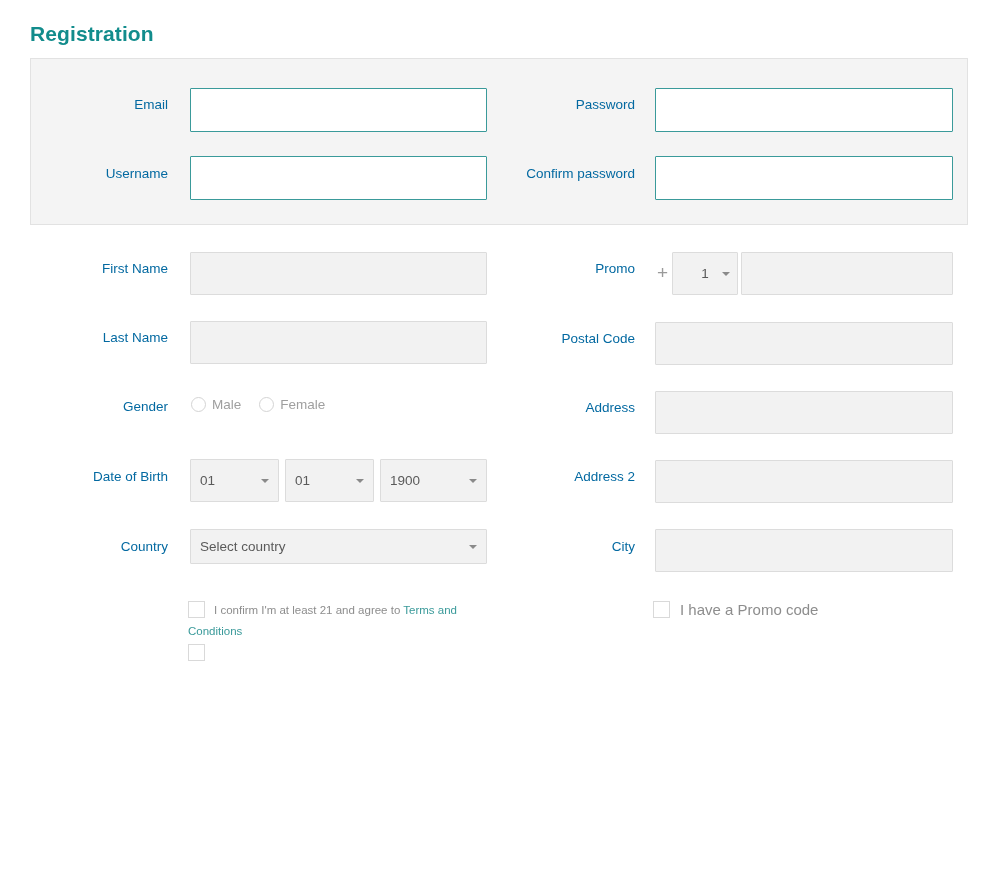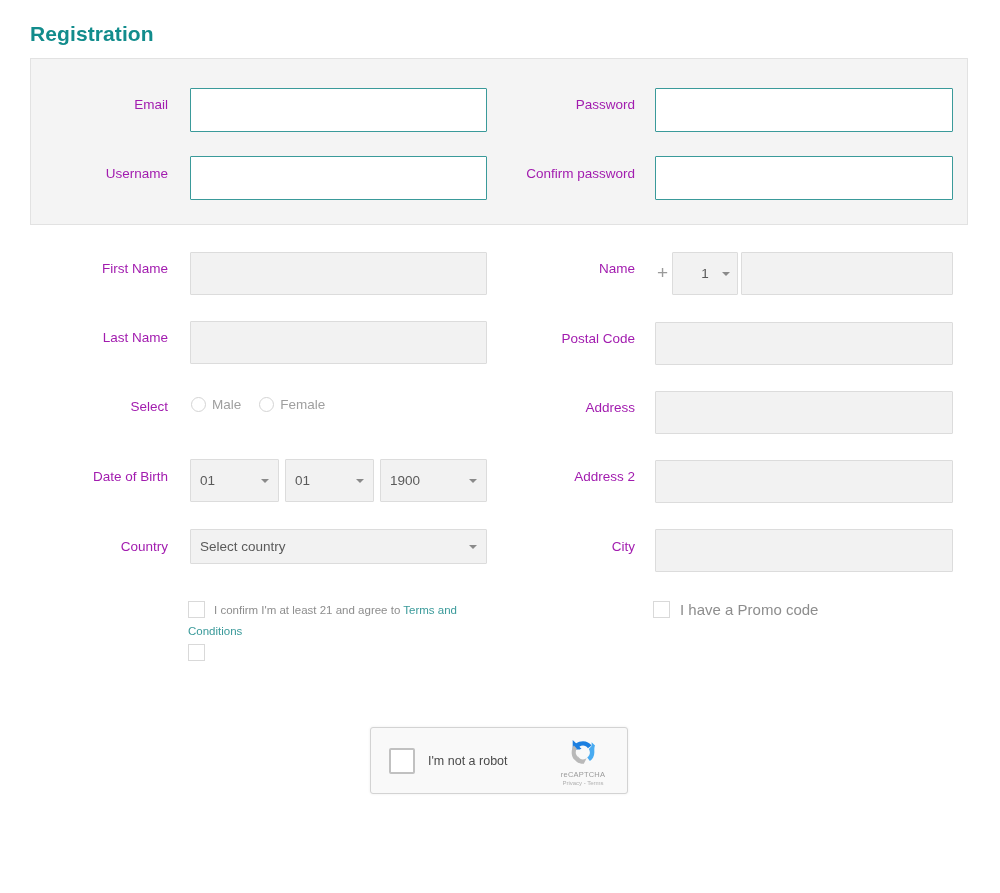--- a/index.html
+++ b/index.html
@@ -21,21 +21,21 @@
 
   
   .cred-panel {
     position:absolute; left:30px; top:58px;
     width:938px; height:167px;
     background:#f4f4f4;
     border:1px solid #e2e2e2;
   }
   .lbl {
     position:absolute;
-    font-size:13.5px; color:#a21caf;
+    font-size:13.5px; color:#0369a1;
     text-align:right; white-space:nowrap;
     line-height:16px;
   }
   .field {
     position:absolute;
     background:#f2f2f2;
     border:1px solid #dcdcdc;
     border-radius:1px;
   }
   .field-white {
@@ -167,21 +167,21 @@
   <div class="lbl" style="left:38px; top:261px; width:130px;">First Name</div>
   <div class="field" style="left:190px; top:252px; width:297px; height:43px;">
     <input type="text" placeholder="" style="">
   </div>
 
   <div class="lbl" style="left:38px; top:330px; width:130px;">Last Name</div>
   <div class="field" style="left:190px; top:321px; width:297px; height:43px;">
     <input type="text" placeholder="" style="">
   </div>
 
-  <div class="lbl" style="left:38px; top:399px; width:130px;">Select</div>
+  <div class="lbl" style="left:38px; top:399px; width:130px;">Gender</div>
   <div class="radio-group" style="left:191px; top:397px;">
     <div class="radio-item">
       <span class="radio-dot"></span>
       <span class="radio-lbl">Male</span>
     </div>
     <div class="radio-item" style="margin-left:10px;">
       <span class="radio-dot"></span>
       <span class="radio-lbl">Female</span>
     </div>
   </div>
@@ -199,21 +199,21 @@
     <span class="sel-val">1900</span>
     <span class="caret"></span>
   </div>
 
   <div class="lbl" style="left:38px; top:539px; width:130px;">Country</div>
   <div class="sel" style="left:190px; top:529px; width:297px; height:35px;">
     <span class="sel-val">Select country</span>
     <span class="caret"></span>
   </div>
 
-  <div class="lbl" style="left:505px; top:261px; width:130px;">Name</div>
+  <div class="lbl" style="left:505px; top:261px; width:130px;">Promo</div>
   <div class="plus" style="left:657px; top:263px;">+</div>
   <div class="sel" style="left:672px; top:252px; width:66px; height:43px;">
     <span class="sel-val center">1</span>
     <span class="caret" style="right:7px;"></span>
   </div>
   <div class="field" style="left:741px; top:252px; width:212px; height:43px;">
     <input type="text" placeholder="" style="">
   </div>
 
   <div class="lbl" style="left:505px; top:331px; width:130px;">Postal Code</div>
@@ -243,34 +243,15 @@
     <div class="chk-line" style="margin-top:1px;">
       <span class="chk-box"></span>
     </div>
   </div>
 
   <div class="promo-block" style="left:653px; top:601px;">
     <span class="chk-box"></span>
       <span class="chk-text">I have a Promo code</span>
   </div>
 
-  <div class="recaptcha">
-    <div class="rc-box"></div>
-    <div class="rc-text">I'm not a robot</div>
-    <div class="rc-brand">
-      <svg class="rc-logo" viewBox="0 0 64 64">
-        <path d="M32 10c7 0 13 3.4 16.5 8.6l-7 5.2C39.2 20.6 35.8 18.6 32 18.6c-2.6 0-5 .8-7 2.1l5.4 5.4H12V7.6l6.6 6.6C22.4 11.5 27 10 32 10z" fill="#1c7fe0"></path>
-        <path d="M54 32c0 7-3.4 13-8.6 16.5l-5.2-7c3.2-2.3 5.2-5.7 5.2-9.5 0-2.6-.8-5-2.1-7l5.4-5.4V12l6.6 6.6C53.5 22.4 54 27 54 32z" fill="#2a9ef0" opacity="0.85"></path>
-        <path d="M32 54c-7 0-13-3.4-16.5-8.6l7-5.2c2.3 3.2 5.7 5.2 9.5 5.2 2.6 0 5-.8 7-2.1L33.6 54H32z" fill="#b9b9b9"></path>
-        <path d="M10 32c0-5 1.5-9.6 4.2-13.4L20 24.4c-1.3 2-2.1 4.4-2.1 7 0 3.8 2 7.2 5.2 9.5l-7 5.2C13.4 45 10 39 10 32z" fill="#b9b9b9"></path>
-        <circle cx="32" cy="32" r="8" fill="#f9f9f9"></circle>
-      </svg>
-      <div class="rc-name">reCAPTCHA</div>
-      <div class="rc-fine">
-        <span>Privacy</span>
-        <span>-</span>
-        <span>Terms</span>
-      </div>
-    </div>
-  </div>
 
 
 </div>
 
 </body></html>

